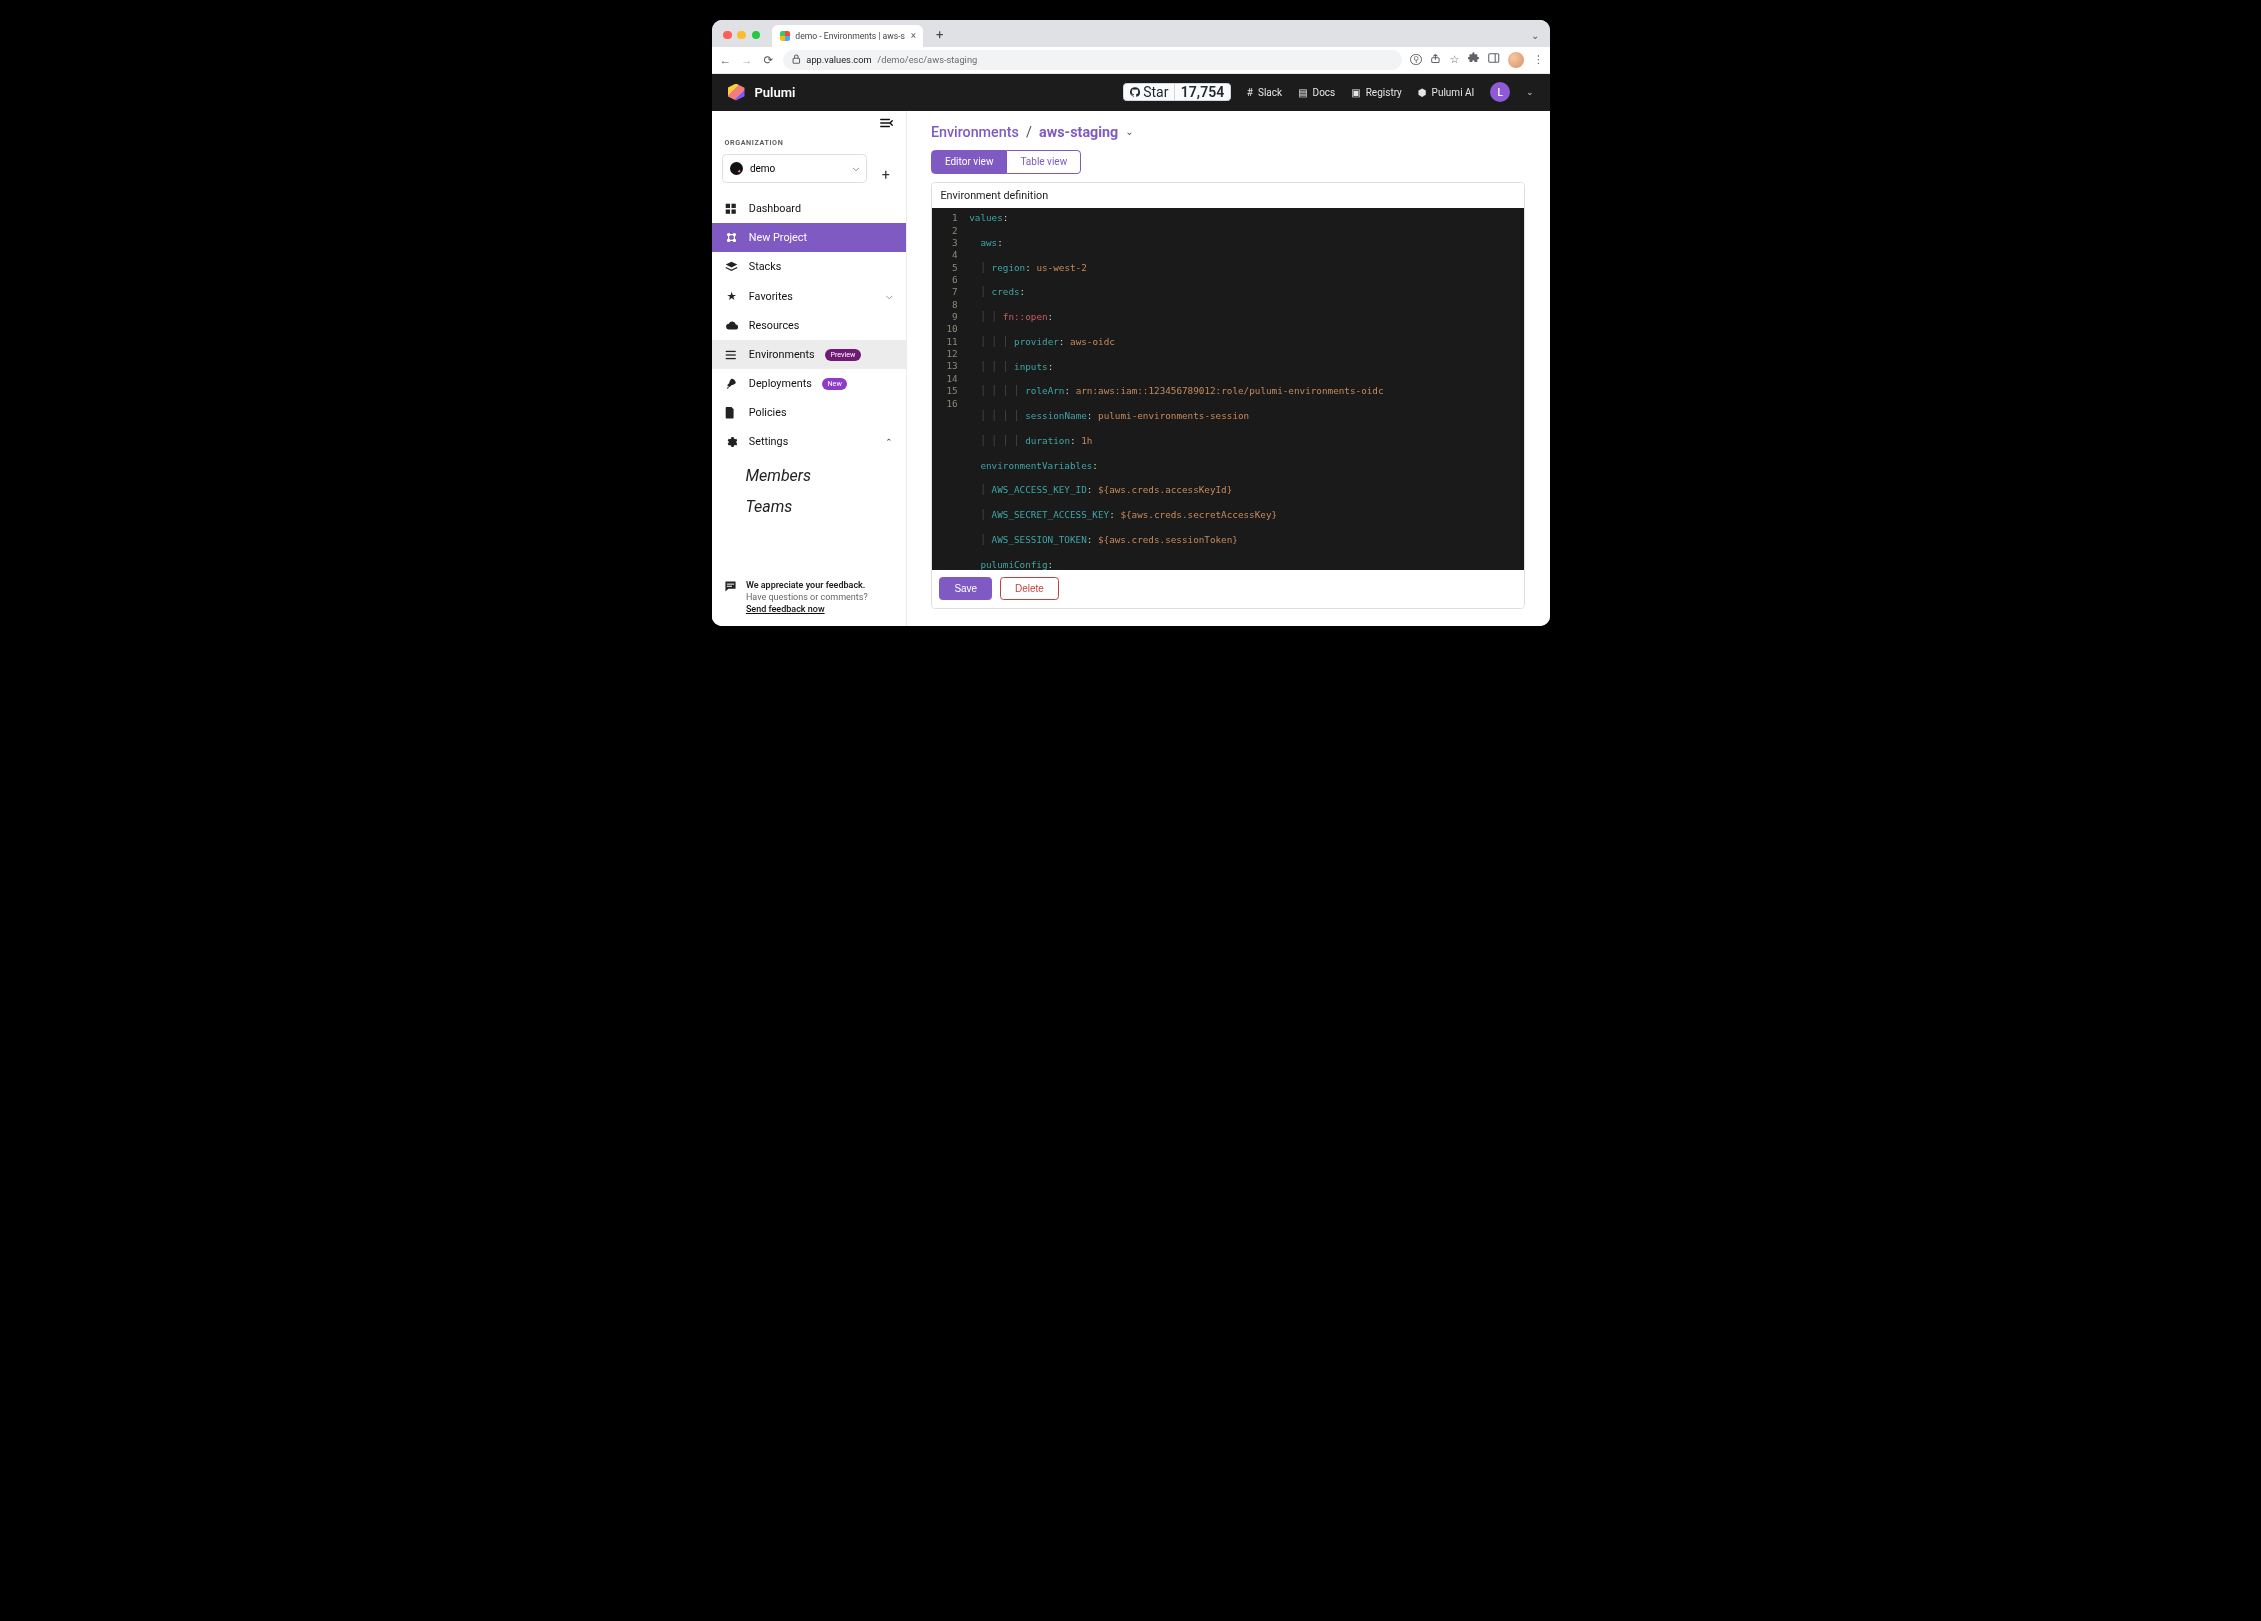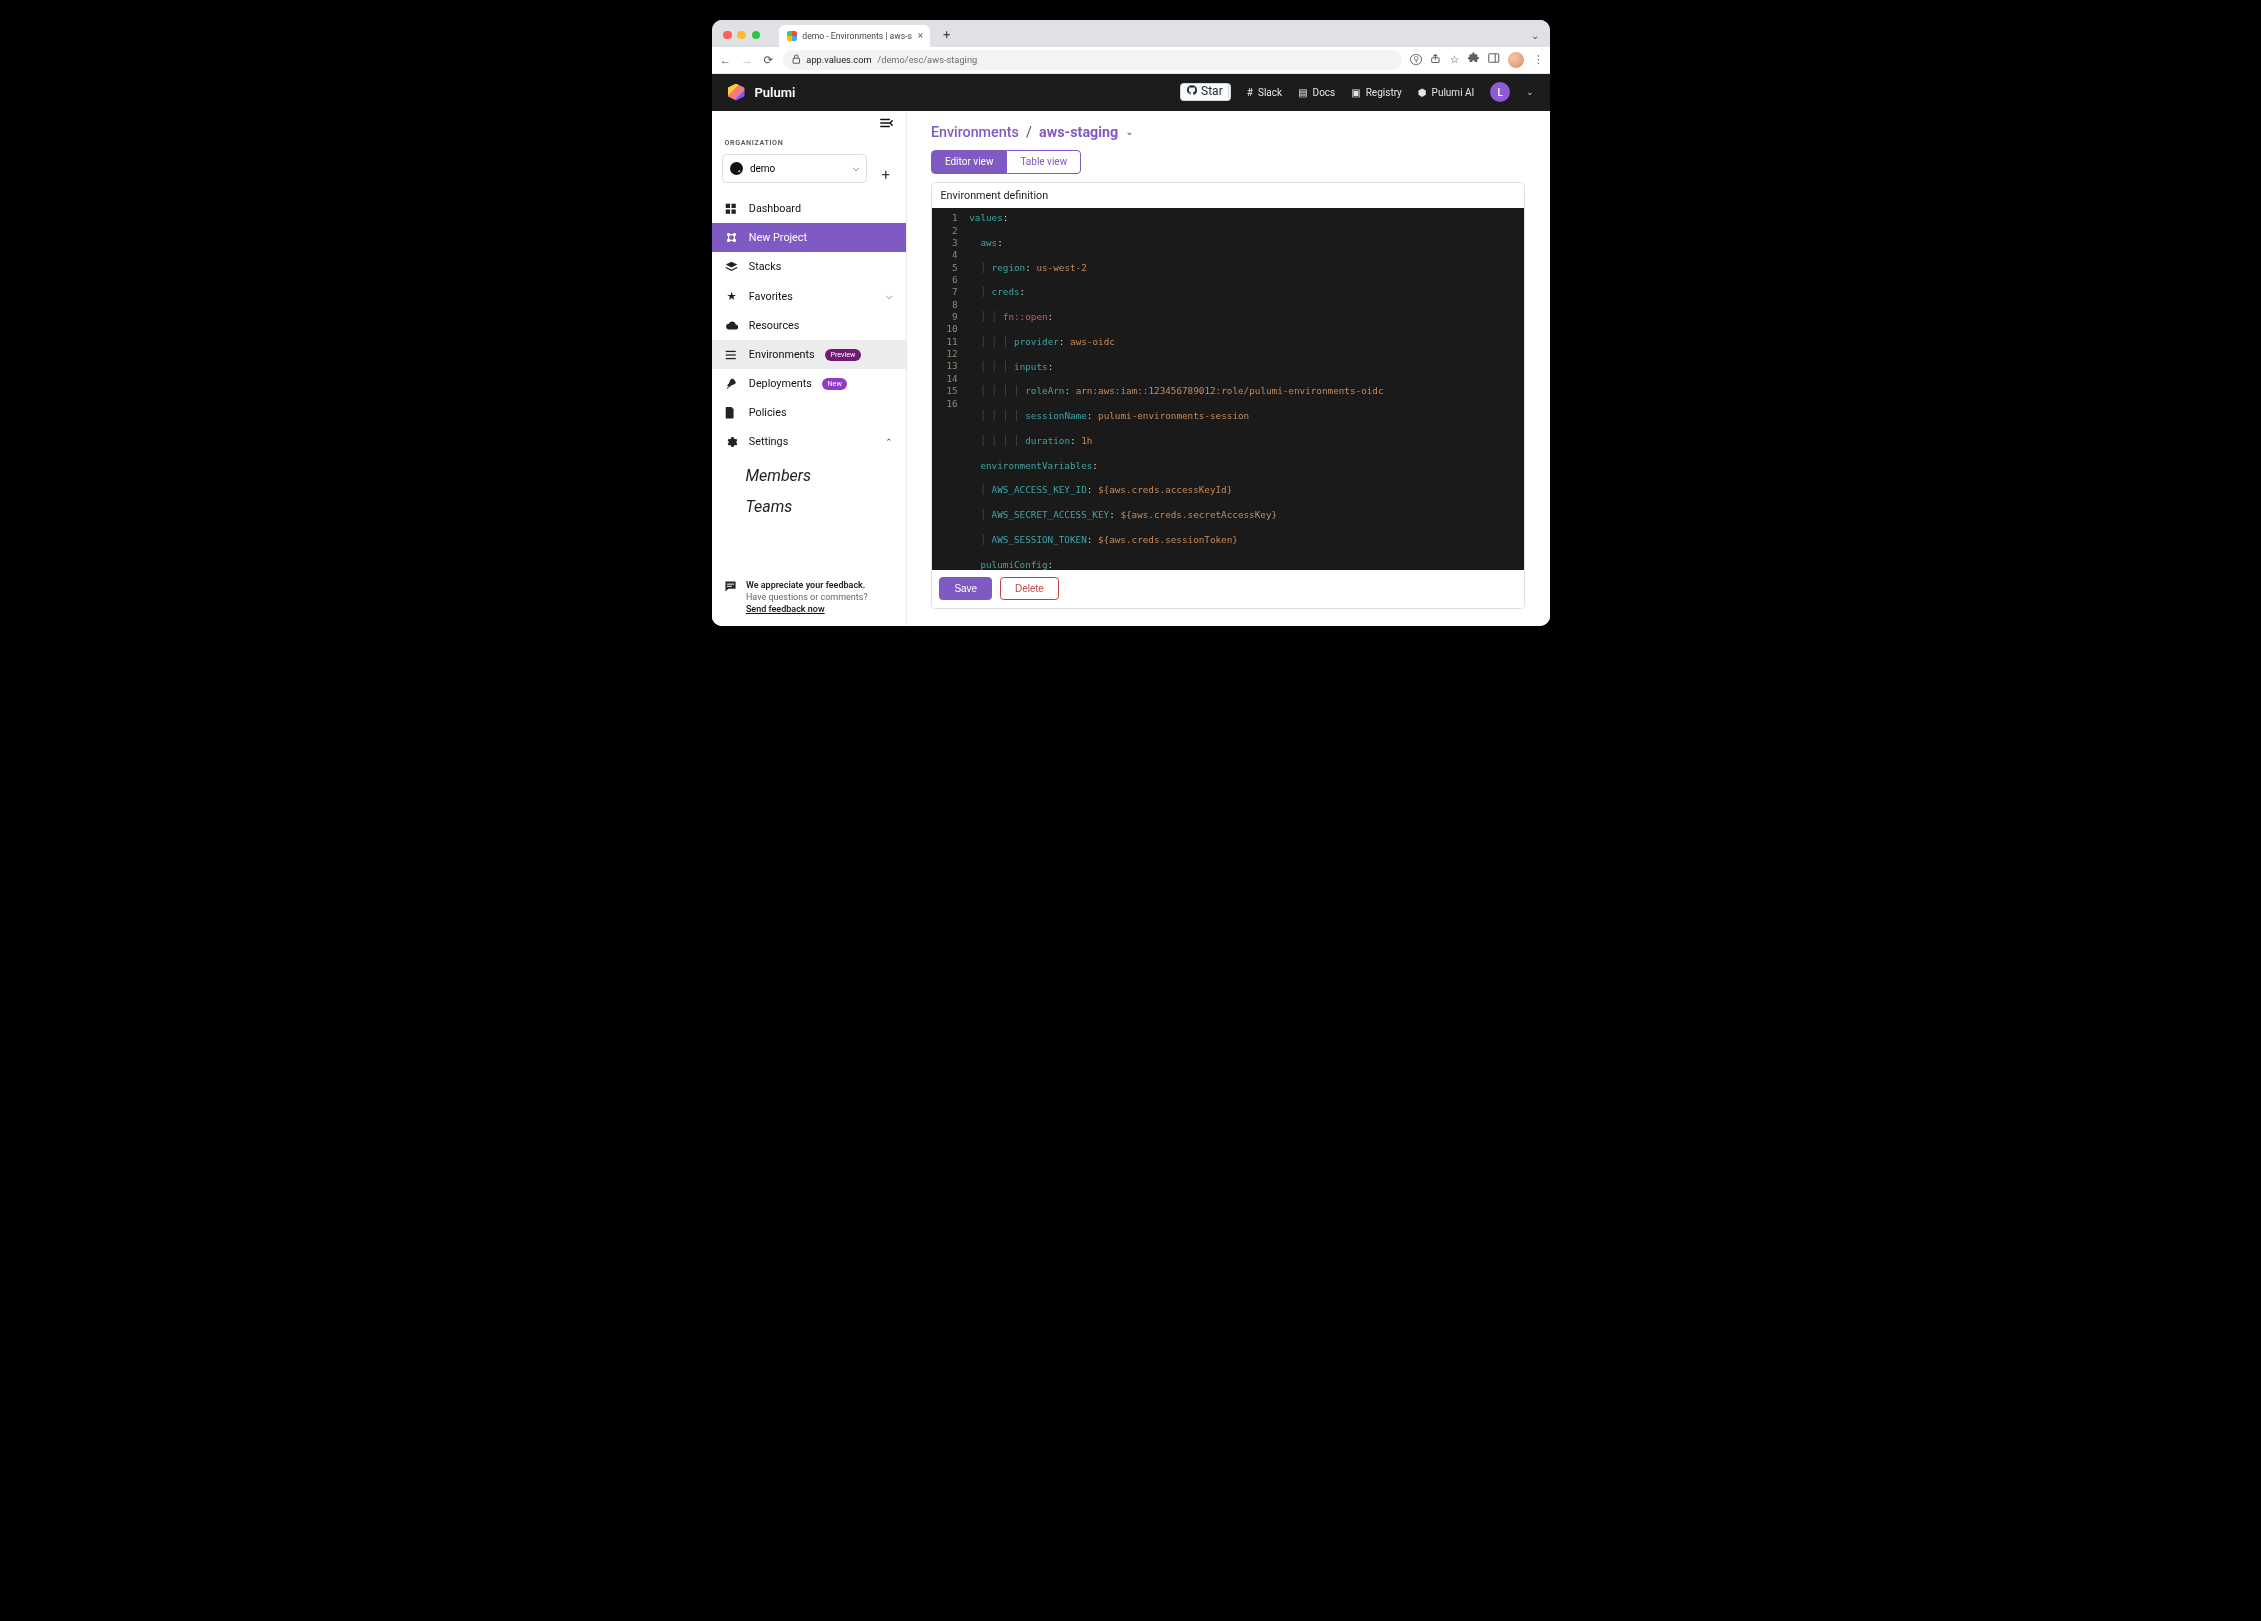--- a/index.html
+++ b/index.html
@@ -32,21 +32,21 @@
 
   .tab {
     background: #fff;
     height: 22px;
     border-radius: 5.7px 5.7px 0 0;
     display: flex; align-items: center;
     padding: 0 7.2px;
     font-size: 8.6px; color:#444;
     gap: 5.7px;
     min-width: 136px;
-    margin-left: 15px;
+    margin-left: 8px;
   }
   .tab .favicon { width:10px; height:10px; border-radius:2.2px; background: conic-gradient(#f43 0 25%, #4af 0 50%, #fb0 0 75%, #3c6 0 100%); }
   .tab-close { color:#666; font-size:10px; margin-left:auto; }
   .newtab { width:18.6px; height:18.6px; border-radius:50%; display:flex; align-items:center; justify-content:center; color:#444; font-size:13px; margin-left:7.2px; margin-bottom:2.9px; }
   .tab-chevron { margin-left:auto; margin-right:10px; color:#555; font-size:10px; align-self:center; }
 
   
   .toolbar {
     height: 27px;
     background:#fff;
@@ -81,24 +81,23 @@
   .logo-cube {
     width:17px; height:17px;
     background:
       linear-gradient(135deg,#ffcd3c 0 33%, #f47c7c 33% 66%, #7c5cff 66% 100%);
     clip-path: polygon(50% 0, 100% 25%, 100% 75%, 50% 100%, 0 75%, 0 25%);
   }
   .header-spacer { flex:1; }
   .gh-star {
     background:#fafbfc; color:#24292e;
     height:18.6px; border-radius:3.6px;
-    display:flex; align-items:center; font-size:12px;
+    display:flex; align-items:center; font-size:14px;
     border:0.7px solid #d0d7de;
     overflow:hidden;
-    flex-direction:column;
   }
   .gh-star .gh-l { padding:0 5.7px; display:flex; gap:3.6px; align-items:center; border-right:0.7px solid #d0d7de; height:100%; }
   .gh-star .gh-r { padding:0 5.7px; font-weight:600; height:100%; display:flex; align-items:center; }
   .hdr-link { color:#e5e5e5; font-size:10px; display:flex; align-items:center; gap:5px; }
   .hdr-link .hicn { font-size:10px; }
   .avatar-lg { width:20px; height:20px; border-radius:50%; background:#8e5bd6; color:#fff; display:flex; align-items:center; justify-content:center; font-size:10px; font-weight:500; }
   .user-caret { color:#ccc; font-size:8.6px; }
 
   
   .app-body { flex:1; display:flex; overflow:hidden; background:#fff; }

